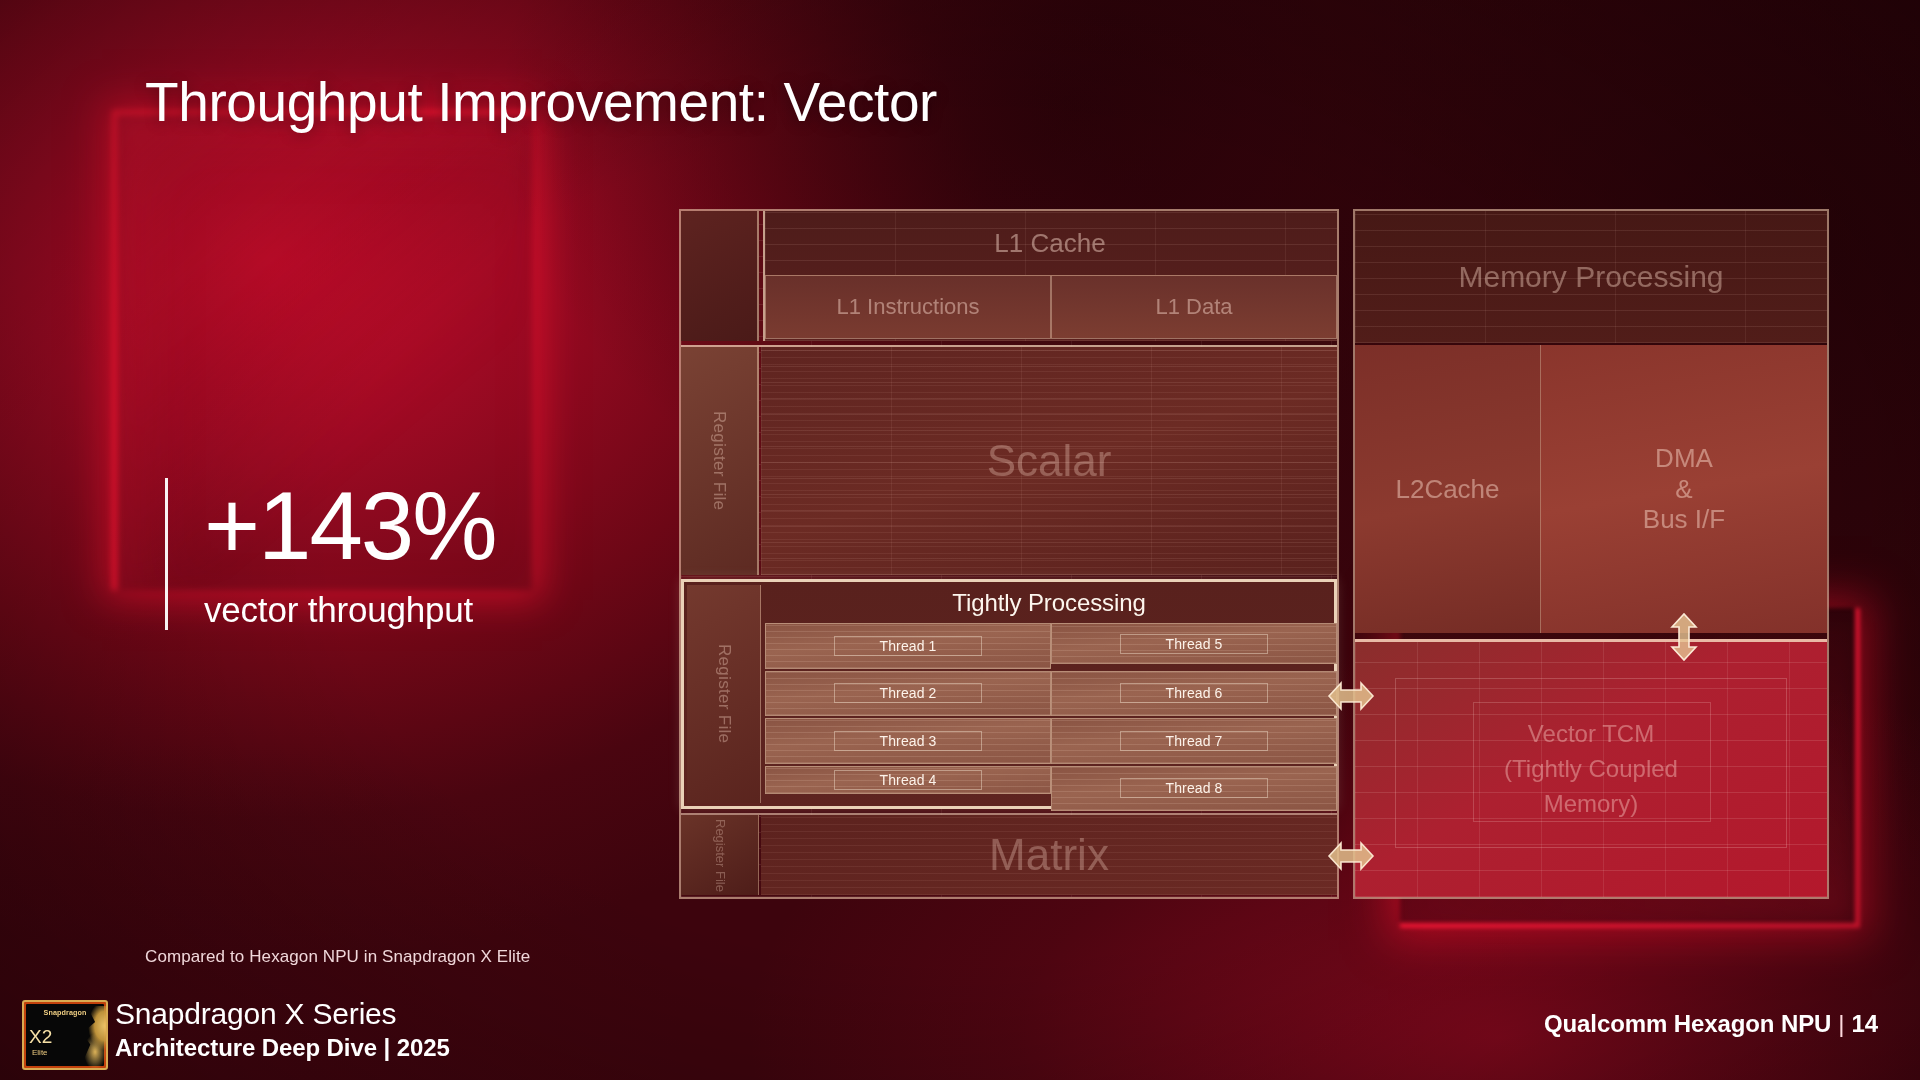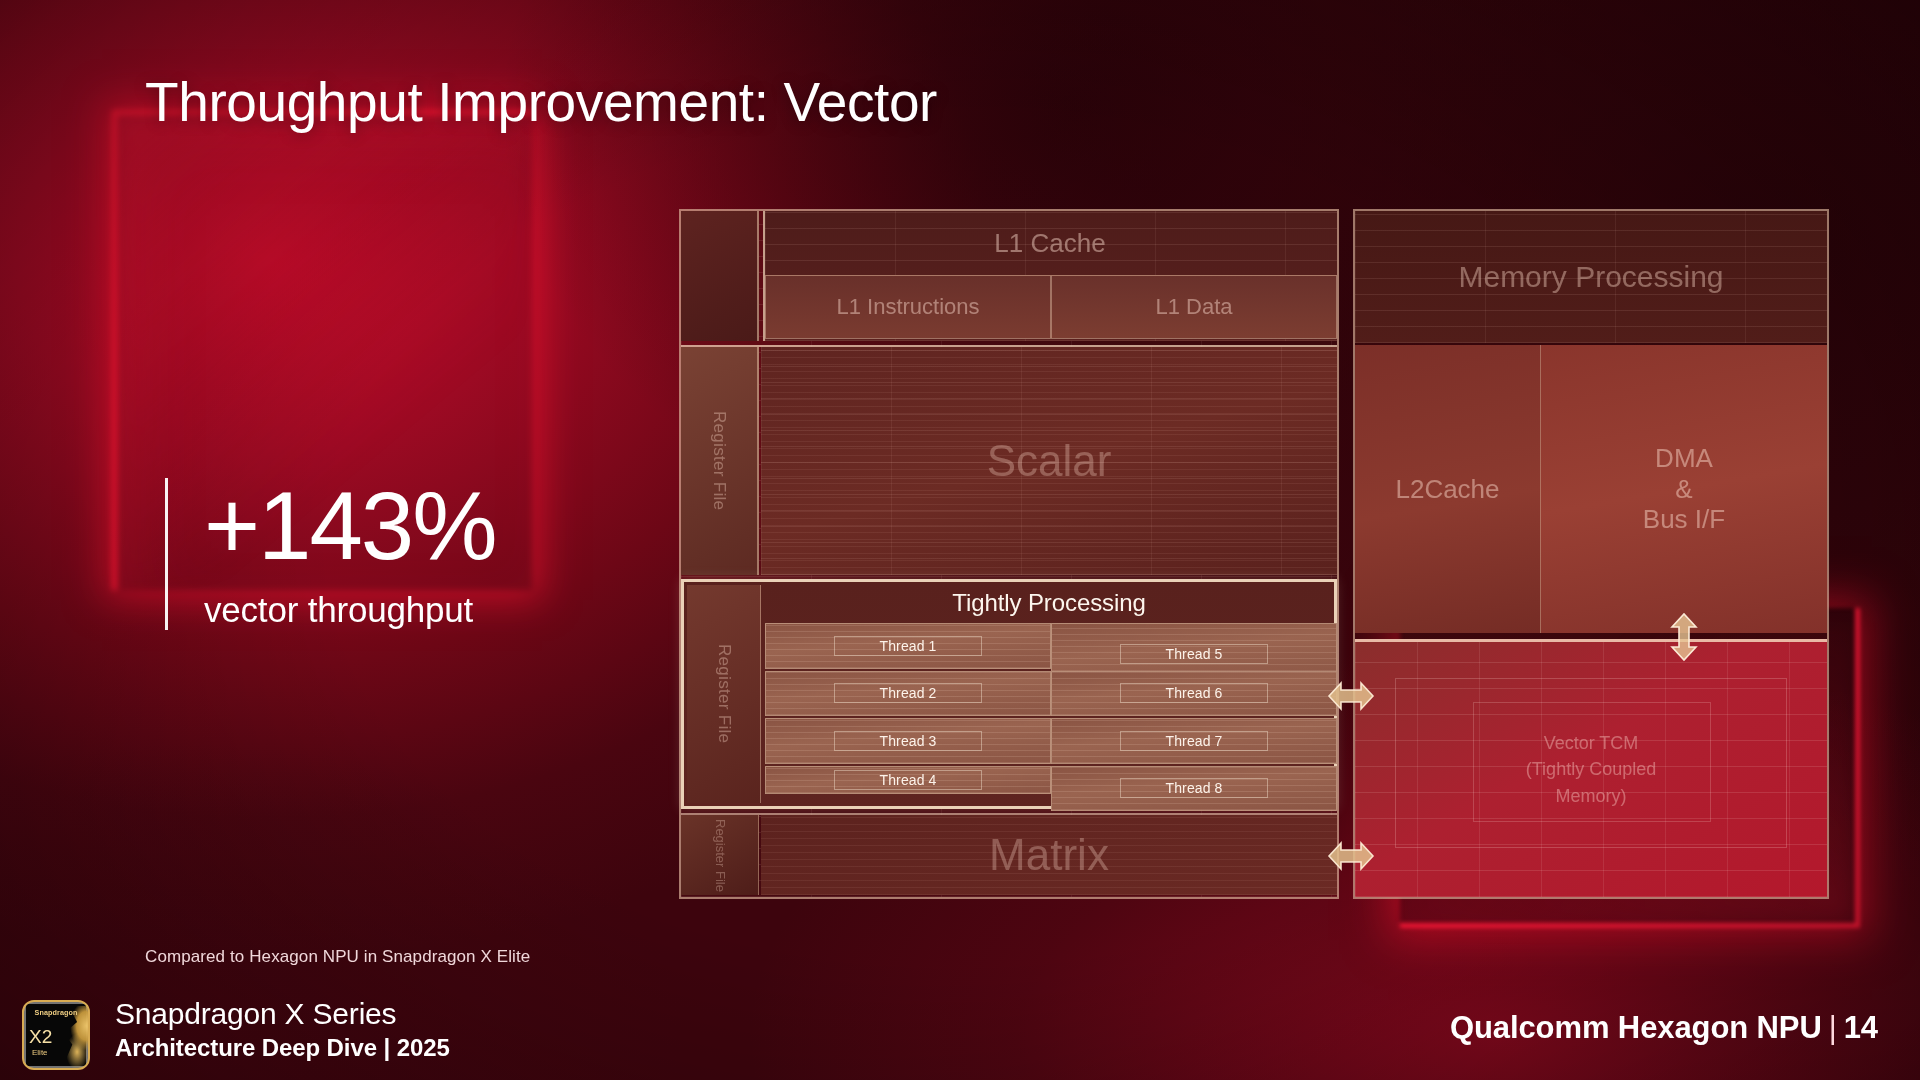--- a/index.html
+++ b/index.html
@@ -80,22 +80,22 @@
   #stat-label { font-size:35px; font-weight:400; color:#fff; letter-spacing:-.2px; }
 
   
   #footnote {
     position:absolute; left:145px; top:947px;
     font-size:17px; color:#f0d7da; letter-spacing:.1px;
   }
 
   
   #badge {
-    position:absolute; left:22px; top:1000px; width:68px; height:70px;
-    background:#737373; border:2px solid #d8ab52; border-radius:12px;
+    position:absolute; left:22px; top:1000px; width:86px; height:70px;
+    background:#c2410c; border:2px solid #d8ab52; border-radius:3px;
     overflow:hidden;
   }
   #badge .bg-in { position:absolute; inset:2px; background:#070707; border-radius:1px; }
   #badge .swirl {
     position:absolute; right:-2px; top:4px; width:34px; height:62px;
     background:
       radial-gradient(ellipse 22px 34px at 88% 32%, #f3c96b 0%, #c89a3e 42%, rgba(120,88,30,0) 72%),
       radial-gradient(ellipse 16px 26px at 62% 74%, #e8bc5d 0%, rgba(130,94,32,0) 70%);
     clip-path: polygon(38% 0%, 100% 0%, 100% 100%, 18% 100%, 48% 62%, 24% 44%, 62% 26%);
     opacity:.95;
@@ -109,21 +109,21 @@
     font-weight:500; line-height:1;
   }
   #badge .b-sub {
     position:absolute; left:8px; top:46px; font-size:8px; color:#edcb80; font-weight:500;
   }
   #footer-left { position:absolute; left:115px; top:995px; }
   #footer-l1 { font-size:30px; color:#fff; font-weight:400; letter-spacing:-.2px; line-height:1.24; }
   #footer-l2 { font-size:24px; color:#fff; font-weight:700; letter-spacing:-.1px; line-height:1.3; }
   #footer-right {
     position:absolute; right:42px; top:1010px;
-    font-size:31px; color:#fff; font-weight:700; letter-spacing:-.1px;
+    font-size:24px; color:#fff; font-weight:700; letter-spacing:-.1px;
   }
   #footer-right .sep { font-weight:300; color:#ffd9de; padding:0 7px; }
 
   
   #diagram { position:absolute; left:679px; top:209px; width:1150px; height:690px; }
 
   .blk { position:absolute; box-sizing:border-box; }
   .b-label {
     position:absolute; inset:0; display:flex; align-items:center; justify-content:center;
     text-align:center; line-height:1.18; pointer-events:none;
@@ -209,21 +209,21 @@
   #vtcm-box1 { position:absolute; left:40px; top:36px; width:392px; height:170px; border:1px solid rgba(255,225,215,.22); }
   #vtcm-box2 { position:absolute; left:118px; top:60px; width:238px; height:120px; border:1px solid rgba(255,225,215,.20); }
 
   .gtxt-xl { font-size:44px; color:rgba(255,222,206,.30); font-weight:400; }
   .gtxt-lg { font-size:30px; color:rgba(255,222,206,.40); font-weight:400; }
   .gtxt-md { font-size:26px; color:rgba(255,225,210,.46); font-weight:400; }
   .gtxt-sm { font-size:22px; color:rgba(255,225,210,.45); font-weight:400; }
   .gtxt-rf { font-size:17px; color:rgba(255,222,206,.36); font-weight:400; letter-spacing:.3px; }
   .gtxt-rf-sm { font-size:13px; color:rgba(255,222,206,.30); font-weight:400; }
   .wtxt { font-size:24px; color:#fdf6ee; font-weight:400; letter-spacing:-.1px; }
-  .vtcm-txt { font-size:18px; color:rgba(255,215,205,.40); font-weight:400; line-height:1.45; }
+  .vtcm-txt { font-size:24px; color:rgba(255,215,205,.40); font-weight:400; line-height:1.45; }
 
   
   .arrow-h { position:absolute; width:48px; height:34px; }
   .arrow-v { position:absolute; width:30px; height:50px; }
 </style>
 </head>
 <body>
 
 <div id="bg">
   <div class="bg-base"></div>
@@ -319,21 +319,21 @@
         <div class="inner">
           <span class="thread-txt">Thread 3</span>
         </div>
       </div>
       <div class="thread" style="left: 86px; top: 556.5px; width: 286px; height: 28px;">
         <div class="lines"></div>
         <div class="inner">
           <span class="thread-txt">Thread 4</span>
         </div>
       </div>
-      <div class="thread" style="left: 372px; top: 414px; width: 286px; height: 61px; padding-left: 45px;">
+      <div class="thread" style="left: 372px; top: 414px; width: 286px; height: 41px; padding-left: 45px;">
         <div class="lines"></div>
         <div class="inner">
           <span class="thread-txt">Thread 5</span>
         </div>
       </div>
       <div class="thread" style="left: 372px; top: 461.5px; width: 286px; height: 45.5px;">
         <div class="lines"></div>
         <div class="inner">
           <span class="thread-txt">Thread 6</span>
         </div>

